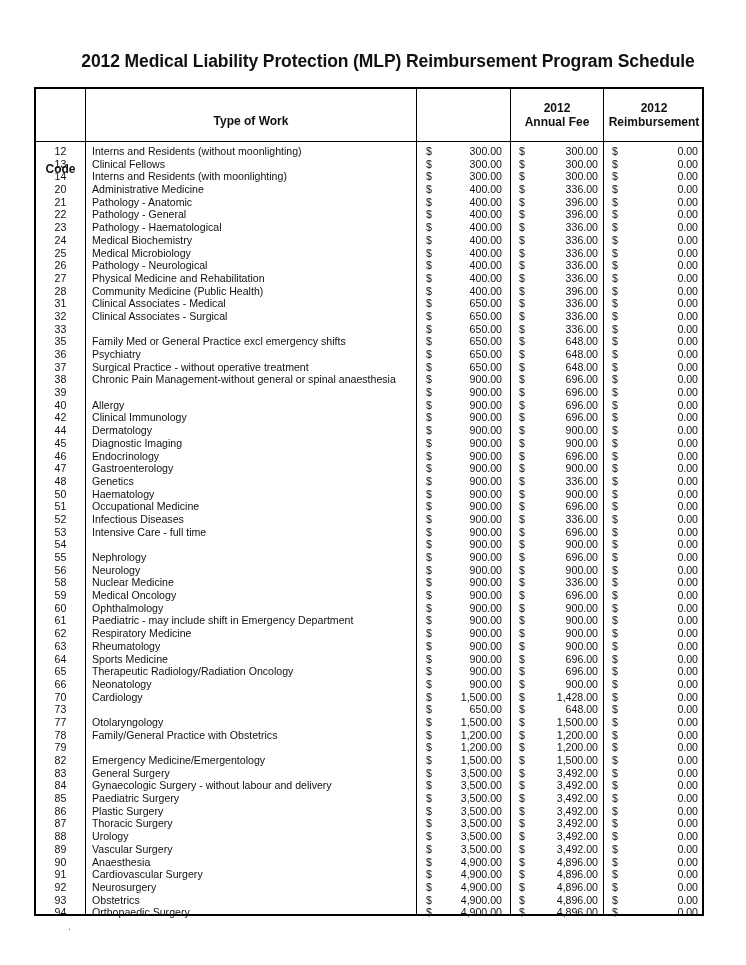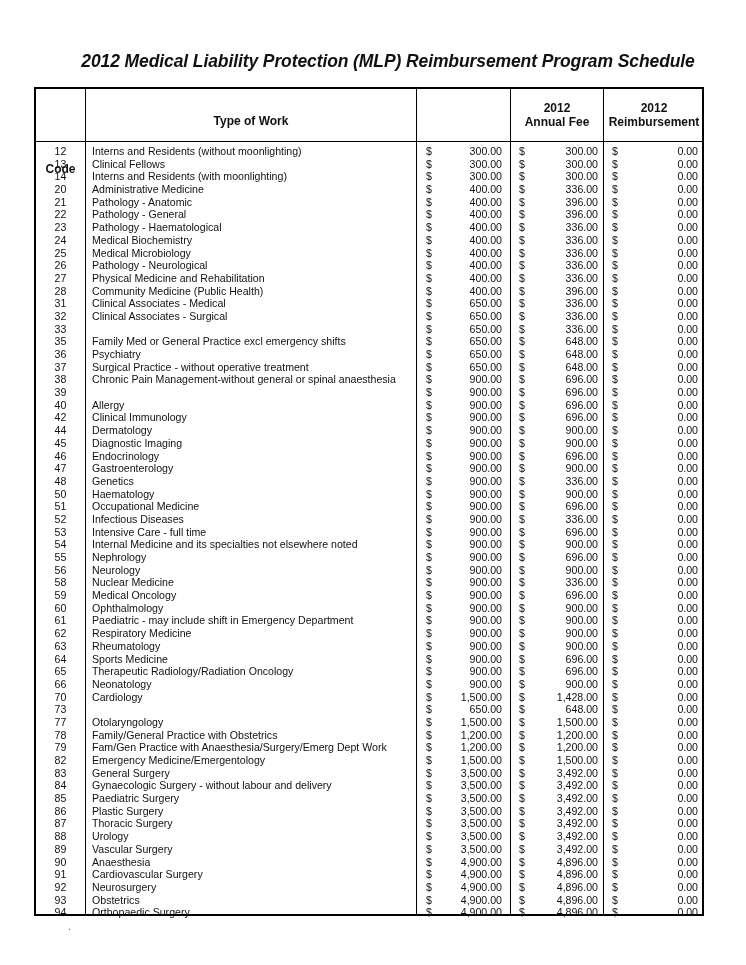--- a/index.html
+++ b/index.html
@@ -1,19 +1,19 @@
 <!DOCTYPE html>
 <html><head>
 <meta charset="utf-8">
 <style>
   html, body { margin:0; padding:0; background:#ffffff; }
   body { width:746px; height:965px; position:relative; overflow:hidden;
          font-family:"Liberation Sans", sans-serif; color:#111; }
   .title { position:absolute; left:0; width:746px; top:51px; text-align:center;
-           font-weight:bold; font-size:17.5px; letter-spacing:-0.1px; padding-left:30px; box-sizing:border-box;font-style:italic; }
+           font-weight:bold; font-size:17.5px; letter-spacing:-0.1px; padding-left:30px; box-sizing:border-box; }
   .tbl { position:absolute; left:34px; top:87px; width:670px; height:829px;
          border:2px solid #000; box-sizing:border-box; border-right-width:2.5px; }
   .hdr { position:absolute; left:0; top:0; right:0; height:52px; border-bottom:1.5px solid #000; }
   .vline { position:absolute; top:0; bottom:0; width:0; border-left:1.5px solid #000; }
   .hcell { position:absolute; top:0; height:52px; display:flex; align-items:center; justify-content:center;
            text-align:center; font-weight:bold; font-size:12px; line-height:14px; }
   .hcell.code { align-items:flex-end; padding-bottom:13px; box-sizing:border-box;margin-top:48px; }
   .hcell.type { align-items:flex-end; padding-bottom:13px; box-sizing:border-box; }
   .hcell.two { flex-direction:column; }
   .body { position:absolute; left:0; right:0; top:56px; }
@@ -356,21 +356,20 @@
     <span class="c-type">Intensive Care - full time</span>
     <span class="c-d1">$</span>
     <span class="c-v1">900.00</span>
     <span class="c-d2">$</span>
     <span class="c-v2">696.00</span>
     <span class="c-d3">$</span>
     <span class="c-v3">0.00</span>
   </div>
       <div class="row">
     <span class="c-code">54</span>
-    <span class="c-type">Internal Medicine and its specialties not elsewhere noted</span>
     <span class="c-d1">$</span>
     <span class="c-v1">900.00</span>
     <span class="c-d2">$</span>
     <span class="c-v2">900.00</span>
     <span class="c-d3">$</span>
     <span class="c-v3">0.00</span>
   </div>
       <div class="row">
     <span class="c-code">55</span>
     <span class="c-type">Nephrology</span>
@@ -515,21 +514,20 @@
     <span class="c-type">Family/General Practice with Obstetrics</span>
     <span class="c-d1">$</span>
     <span class="c-v1">1,200.00</span>
     <span class="c-d2">$</span>
     <span class="c-v2">1,200.00</span>
     <span class="c-d3">$</span>
     <span class="c-v3">0.00</span>
   </div>
       <div class="row">
     <span class="c-code">79</span>
-    <span class="c-type">Fam/Gen Practice with Anaesthesia/Surgery/Emerg Dept Work</span>
     <span class="c-d1">$</span>
     <span class="c-v1">1,200.00</span>
     <span class="c-d2">$</span>
     <span class="c-v2">1,200.00</span>
     <span class="c-d3">$</span>
     <span class="c-v3">0.00</span>
   </div>
       <div class="row">
     <span class="c-code">82</span>
     <span class="c-type">Emergency Medicine/Emergentology</span>

